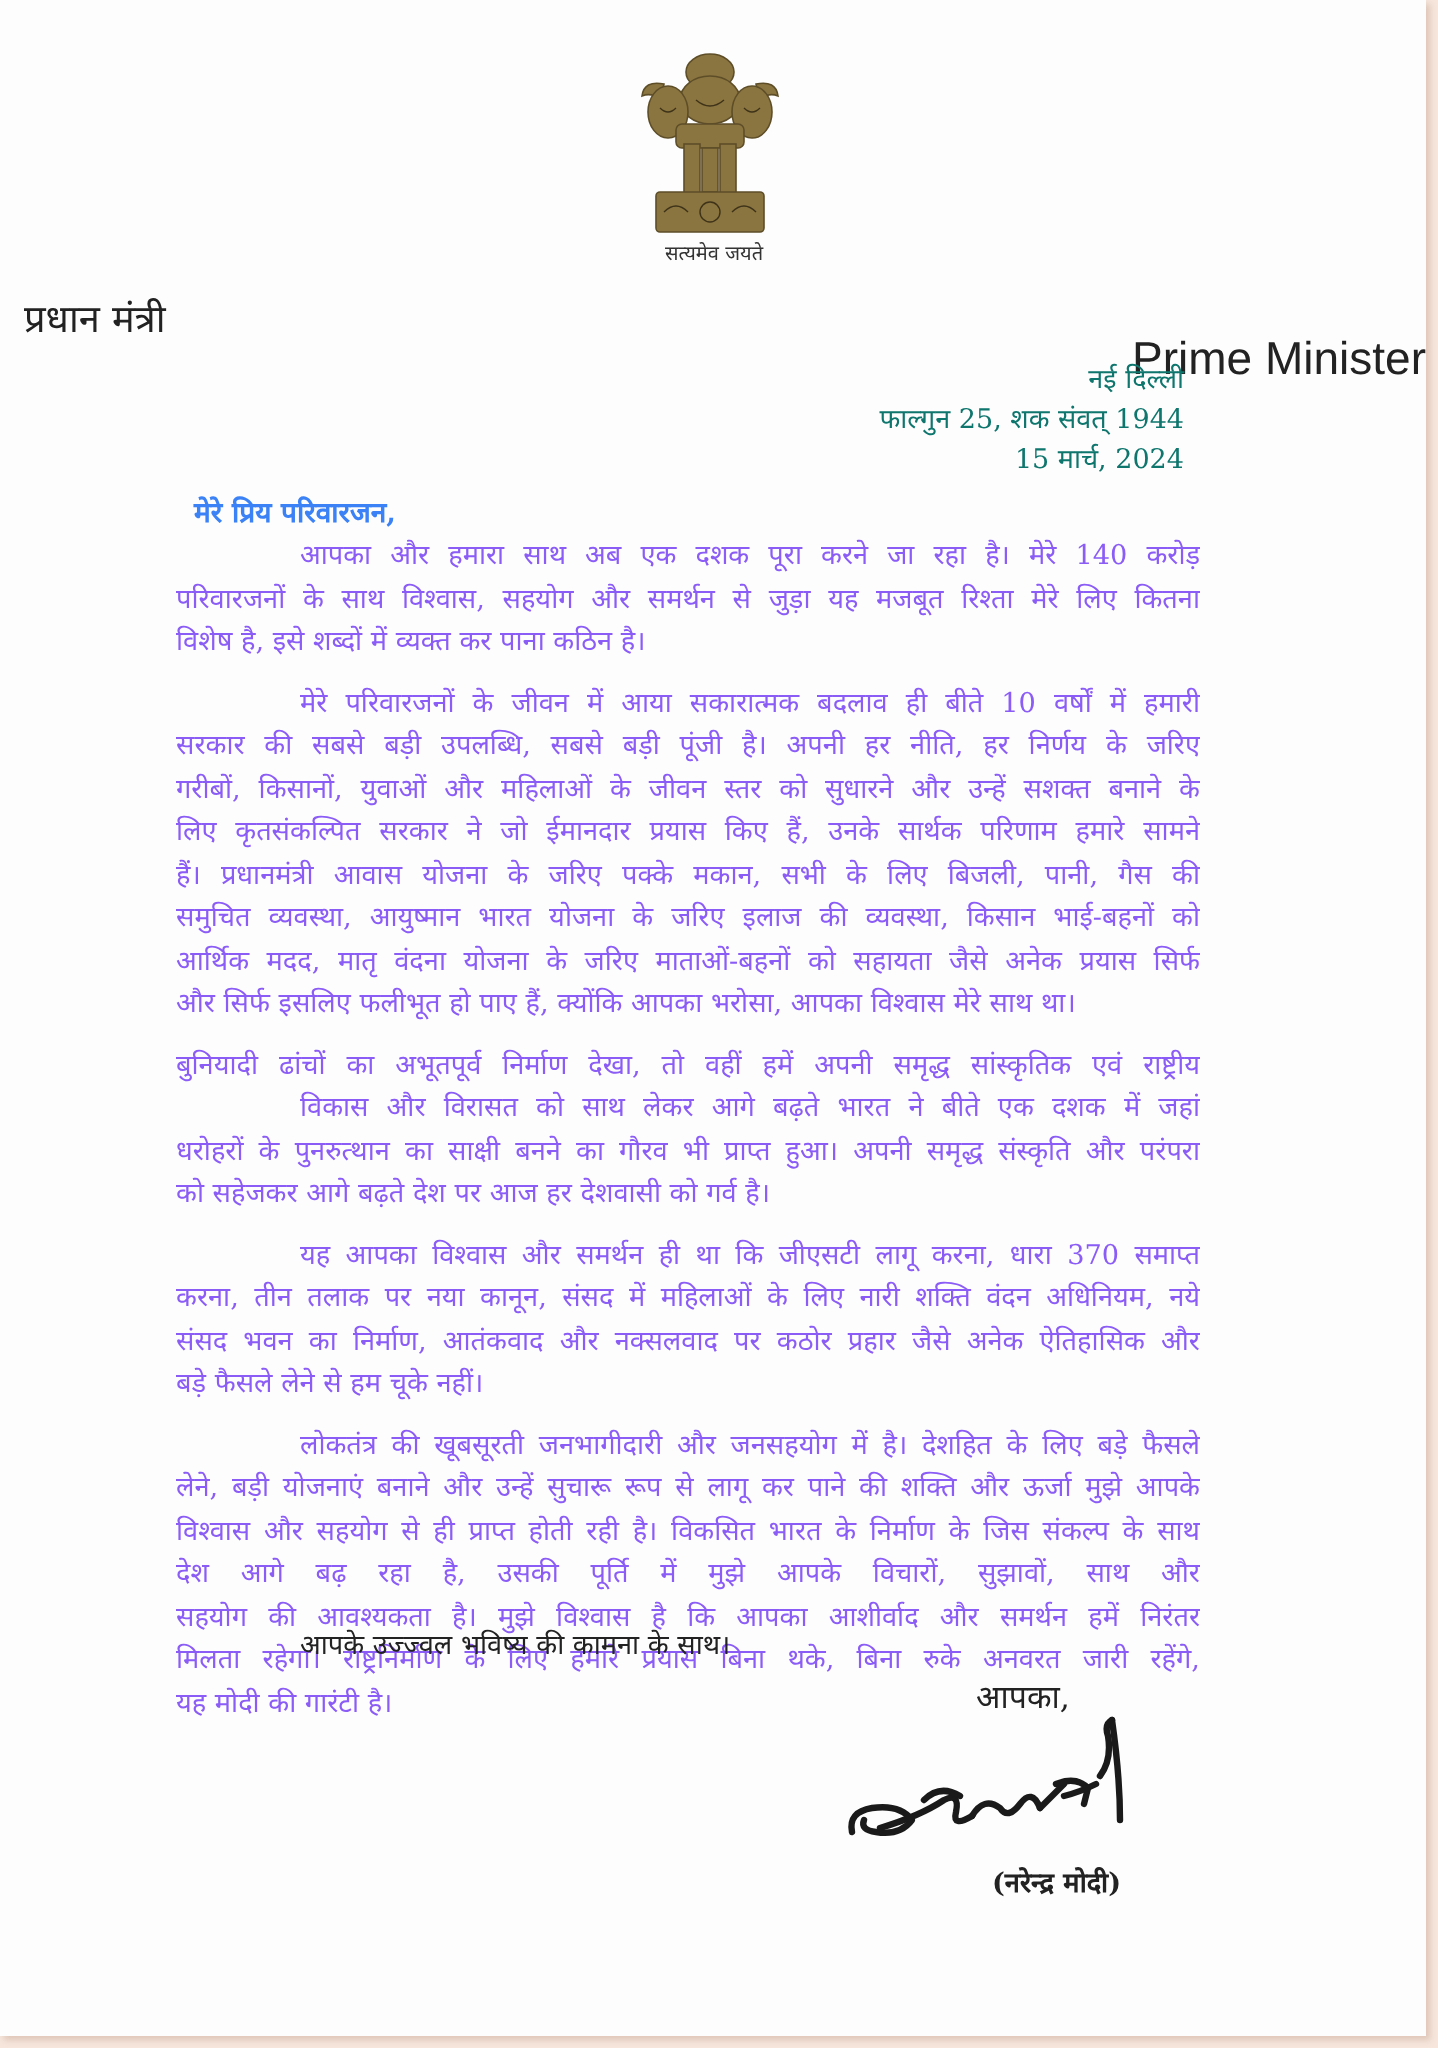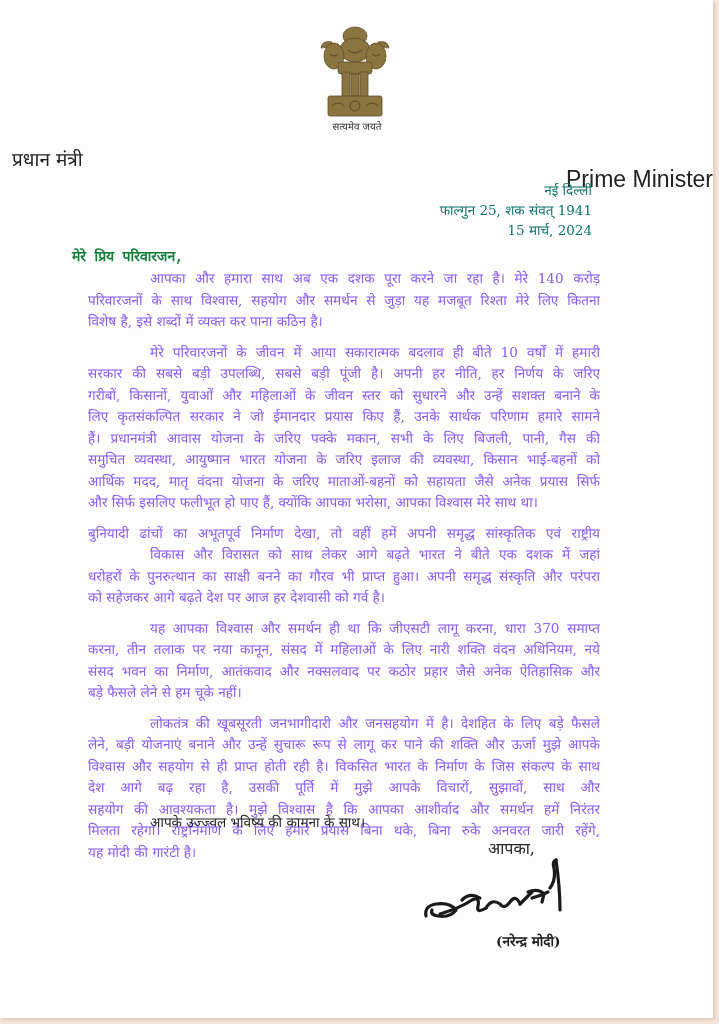--- a/index.html
+++ b/index.html
@@ -31,22 +31,22 @@
     position: absolute; left: 0; width: 713px; top: 166px;
     text-align: right; font-family: "Liberation Sans", sans-serif;
     font-size: 23px; color: #222;
     padding-left: 12px; box-sizing: border-box;
   }
   .place-date {
     position: absolute; right: 121px; top: 180px;
     text-align: right; font-size: 13.5px; line-height: 20px; color: #0f766e;
   }
   .salutation {
-    position: absolute; left: 72px; top: 246px;
-    font-size: 14px; font-weight: bold; color: #15803d; font-family: Liberation Mono, monospace;
+    position: absolute; left: 97px; top: 246px;
+    font-size: 14px; font-weight: bold; color: #3b82f6;
   }
   .body-text {
     position: absolute; left: 88px; top: 268px; width: 512px;
     font-size: 13.6px; color: #8b5cf6;
   }
   .para { margin: 0 0 9px 0; }
   .line {
     display: block; height: 21.5px; line-height: 21.5px;
     text-align: justify; text-align-last: justify; white-space: nowrap;
     overflow: hidden;
@@ -97,21 +97,21 @@
       <path d="M54 32 Q58 36 62 32"></path>
     </g>
   </svg>
   <div class="motto">सत्यमेव जयते</div>
 
   <div class="title-hi">प्रधान मंत्री</div>
   <div class="title-en">Prime Minister</div>
 
   <div class="place-date">
     <div>नई दिल्ली</div>
-    <div>फाल्गुन 25, शक संवत् 1941</div>
+    <div>फाल्गुन 25, शक संवत् 1944</div>
     <div>15 मार्च, 2024</div>
   </div>
 
   <div class="salutation">मेरे प्रिय परिवारजन,</div>
 
   <div class="body-text" id="body-text">
       <div class="para">
         <span class="line first">आपका और हमारा साथ अब एक दशक पूरा करने जा रहा है। मेरे 140 करोड़</span>
         <span class="line">परिवारजनों के साथ विश्वास, सहयोग और समर्थन से जुड़ा यह मजबूत रिश्ता मेरे लिए कितना</span>
         <span class="line last">विशेष है, इसे शब्दों में व्यक्त कर पाना कठिन है।</span>

